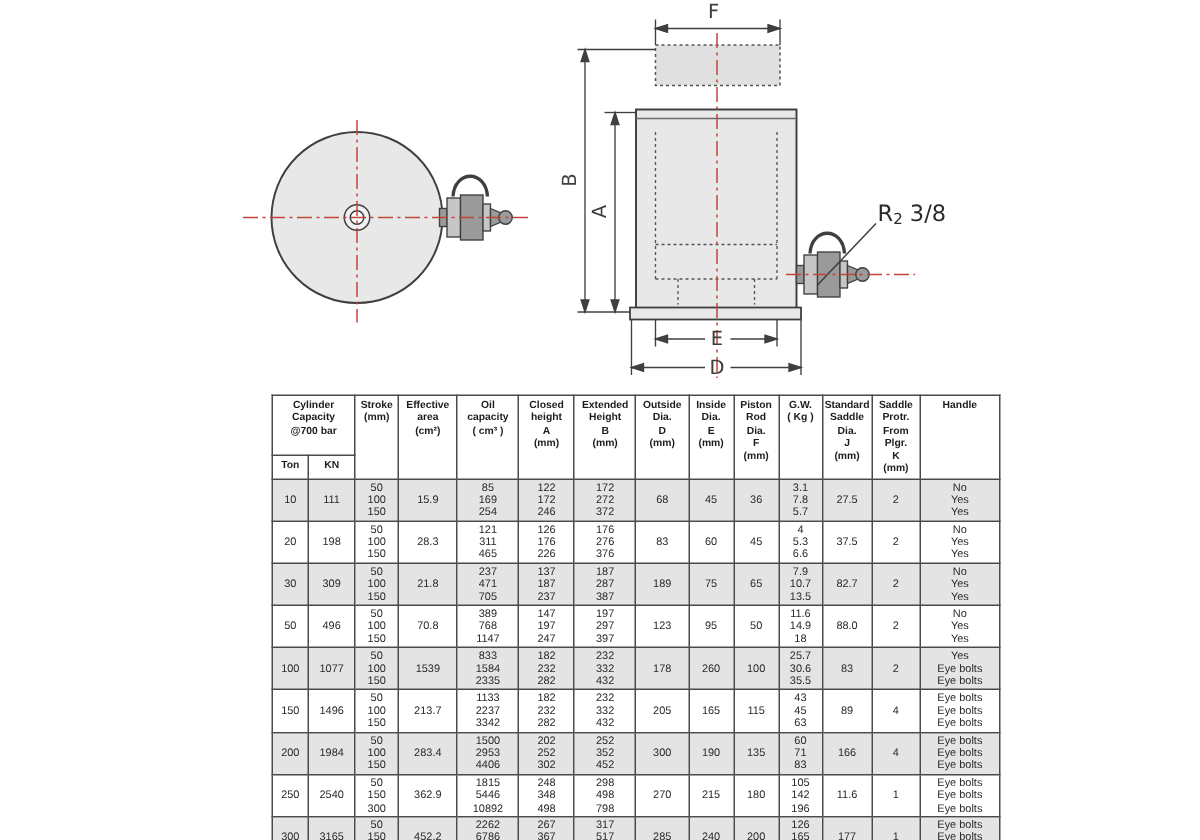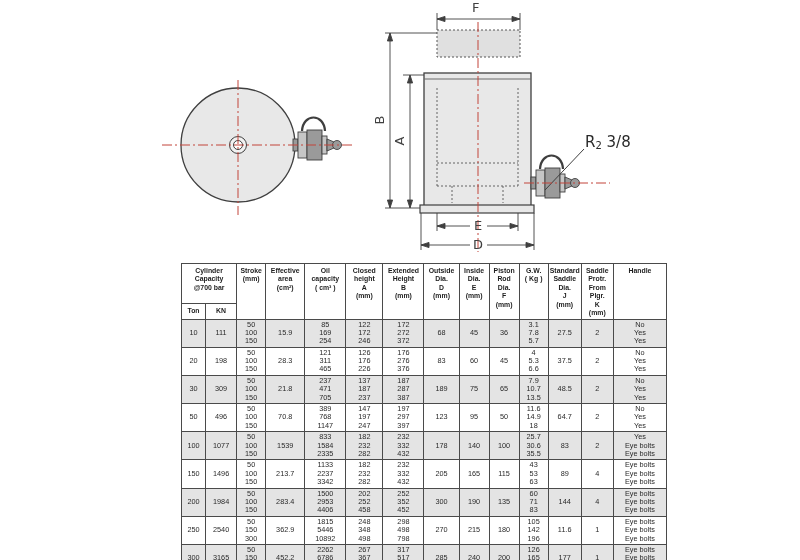--- a/index.html
+++ b/index.html
@@ -283,21 +283,21 @@
 237</td>
           <td>187
 287
 387</td>
           <td>189</td>
           <td>75</td>
           <td>65</td>
           <td>7.9
 10.7
 13.5</td>
-          <td>48.5</td>
+          <td>82.7</td>
           <td>2</td>
           <td>No
 Yes
 Yes</td>
         </tr>
         <tr>
           <td>50</td>
           <td>496</td>
           <td>50
 100
@@ -311,21 +311,21 @@
 247</td>
           <td>197
 297
 397</td>
           <td>123</td>
           <td>95</td>
           <td>50</td>
           <td>11.6
 14.9
 18</td>
-          <td>64.7</td>
+          <td>88.0</td>
           <td>2</td>
           <td>No
 Yes
 Yes</td>
         </tr>
         <tr class="shaded">
           <td>100</td>
           <td>1077</td>
           <td>50
 100
@@ -334,21 +334,21 @@
           <td>833
 1584
 2335</td>
           <td>182
 232
 282</td>
           <td>232
 332
 432</td>
           <td>178</td>
-          <td>140</td>
+          <td>260</td>
           <td>100</td>
           <td>25.7
 30.6
 35.5</td>
           <td>83</td>
           <td>2</td>
           <td>Yes
 Eye bolts
 Eye bolts</td>
         </tr>
@@ -365,51 +365,51 @@
           <td>182
 232
 282</td>
           <td>232
 332
 432</td>
           <td>205</td>
           <td>165</td>
           <td>115</td>
           <td>43
-53
+45
 63</td>
           <td>89</td>
           <td>4</td>
           <td>Eye bolts
 Eye bolts
 Eye bolts</td>
         </tr>
         <tr class="shaded">
           <td>200</td>
           <td>1984</td>
           <td>50
 100
 150</td>
           <td>283.4</td>
           <td>1500
 2953
 4406</td>
           <td>202
 252
-458</td>
+302</td>
           <td>252
 352
 452</td>
           <td>300</td>
           <td>190</td>
           <td>135</td>
           <td>60
 71
 83</td>
-          <td>144</td>
+          <td>166</td>
           <td>4</td>
           <td>Eye bolts
 Eye bolts
 Eye bolts</td>
         </tr>
         <tr>
           <td>250</td>
           <td>2540</td>
           <td>50
 150

